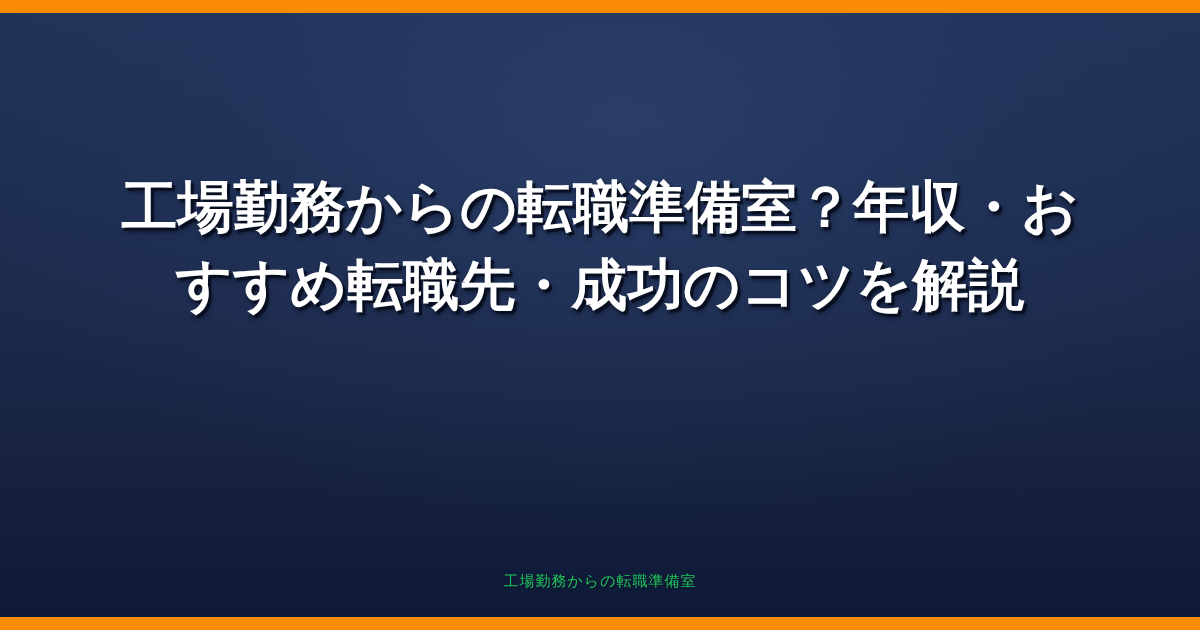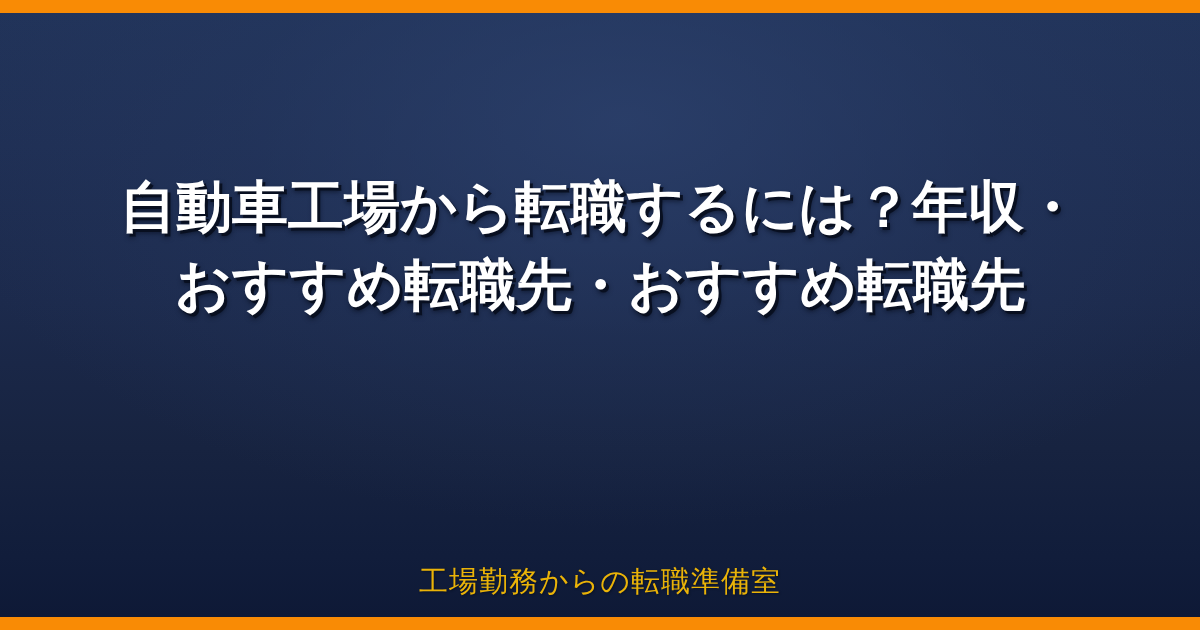--- a/index.html
+++ b/index.html
@@ -93,40 +93,40 @@
     left: 0;
     top: 553px;
     width: 1200px;
     text-align: center;
   }
 
   .site-name {
     margin: 0;
     font-family: "DejaVu Sans", "Liberation Sans", sans-serif;
     font-weight: 400;
-    font-size: 29px;
+    font-size: 15px;
     line-height: 30px;
     letter-spacing: 1px;
-    color: #eab308;
+    color: #22c55e;
     text-shadow: 1px 1px 2px rgba(6, 12, 28, 0.55);
   }
 </style>
 </head>
 <body>
 
 <div id="og-card">
 
   <div class="accent-bar top"></div>
 
   <div class="backdrop"></div>
 
   <div class="content">
 
     <div class="title-block">
-      <h1 class="og-title">自動車工場から転職するには？年収・おすすめ転職先・おすすめ転職先</h1>
+      <h1 class="og-title">工場勤務からの転職準備室？年収・おすすめ転職先・成功のコツを解説</h1>
     </div>
 
     <div class="site-name-block">
       <p class="site-name">工場勤務からの転職準備室</p>
     </div>
 
   </div>
 
   <div class="accent-bar bottom"></div>
 

